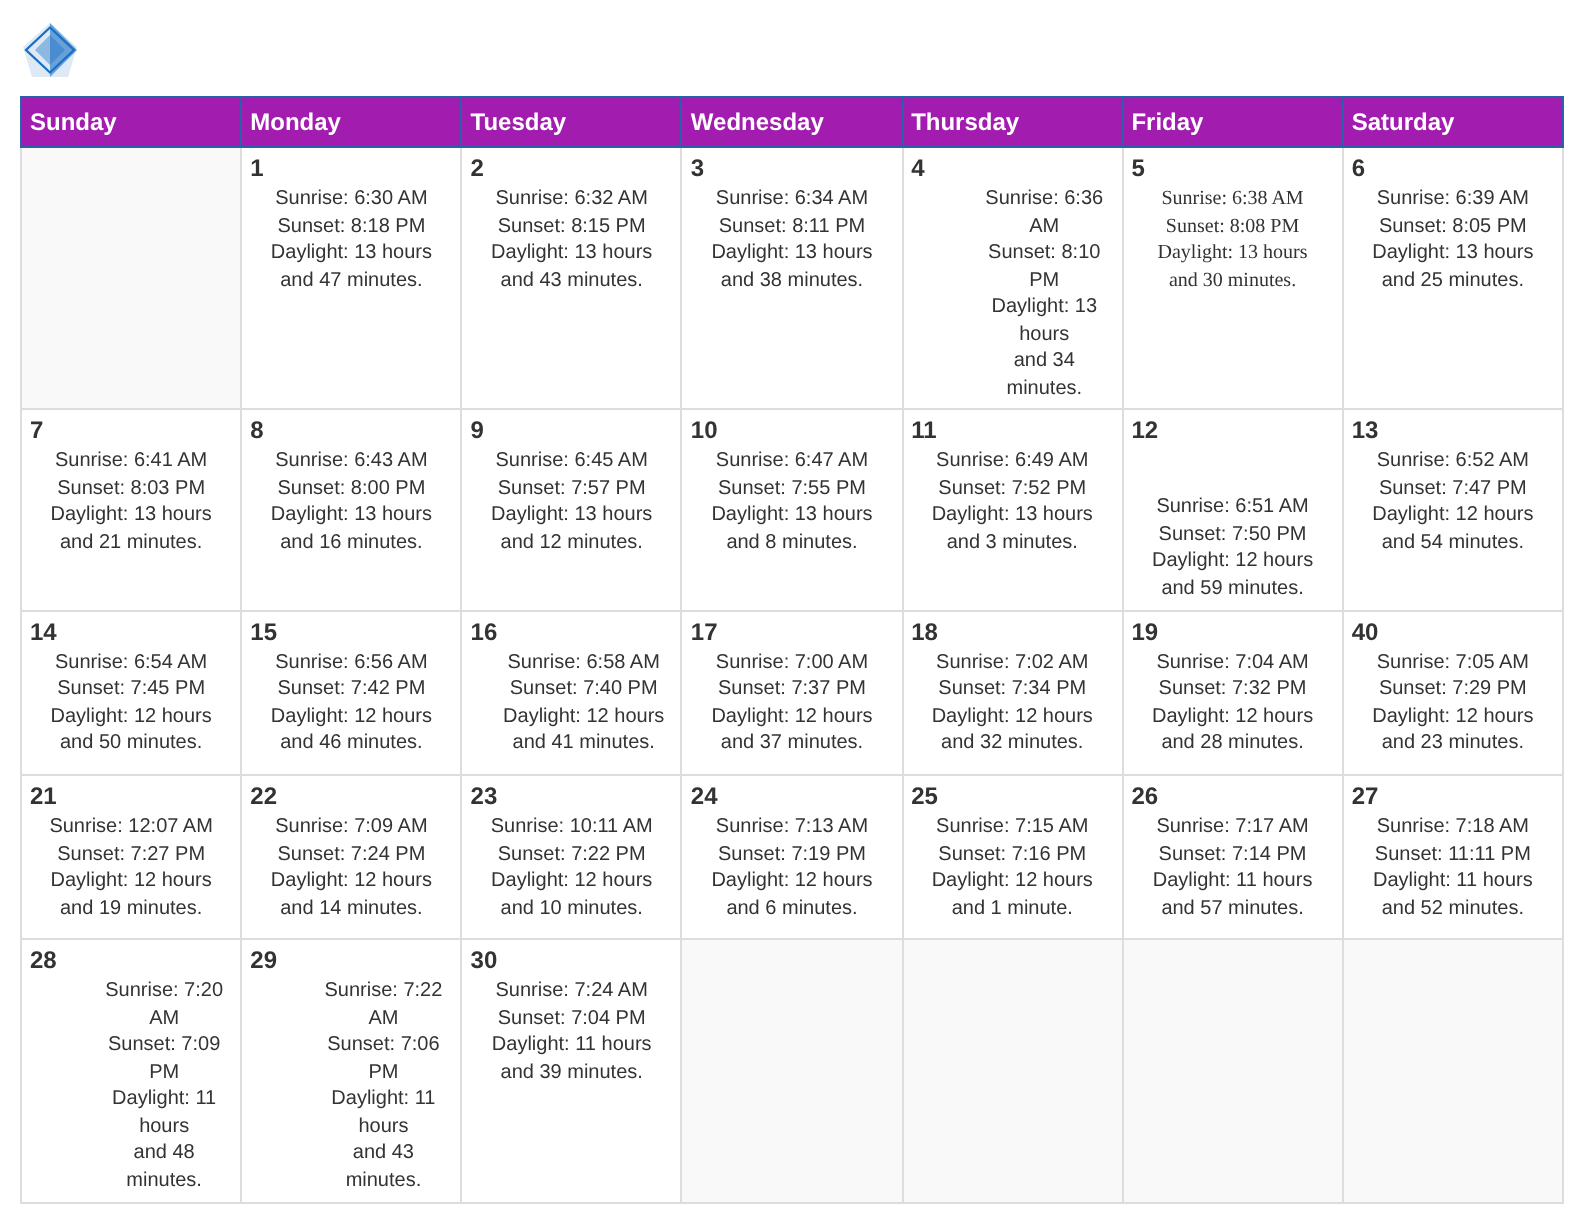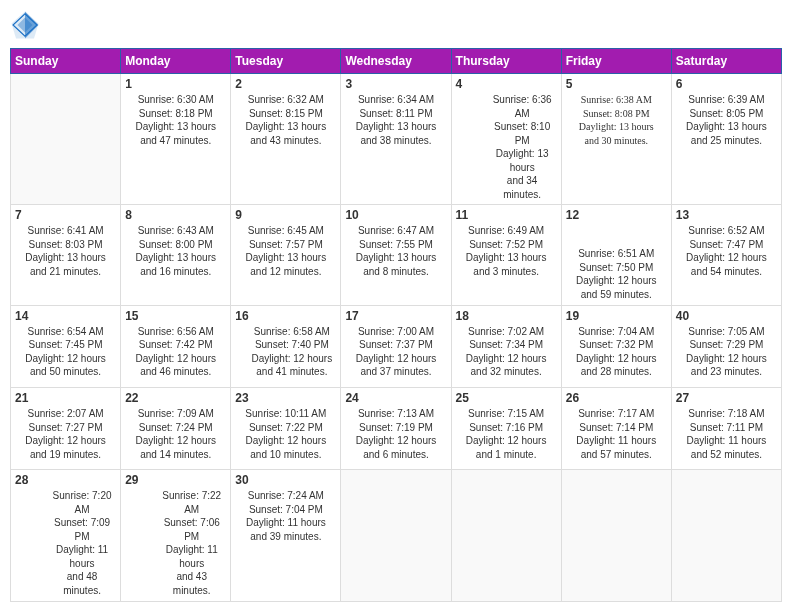--- a/index.html
+++ b/index.html
@@ -280,21 +280,21 @@
             <div class="day-num">40</div>
             <div class="day-info" style="white-space: pre-line;">Sunrise: 7:05 AM
 Sunset: 7:29 PM
 Daylight: 12 hours
 and 23 minutes.</div>
           </td>
         </tr>
         <tr>
           <td>
             <div class="day-num">21</div>
-            <div class="day-info" style="white-space: pre-line;">Sunrise: 2:07 AM
+            <div class="day-info" style="white-space: pre-line;">Sunrise: 12:07 AM
 Sunset: 7:27 PM
 Daylight: 12 hours
 and 19 minutes.</div>
           </td>
           <td>
             <div class="day-num">22</div>
             <div class="day-info" style="white-space: pre-line;">Sunrise: 7:09 AM
 Sunset: 7:24 PM
 Daylight: 12 hours
 and 14 minutes.</div>
@@ -323,21 +323,21 @@
           <td>
             <div class="day-num">26</div>
             <div class="day-info" style="white-space: pre-line;">Sunrise: 7:17 AM
 Sunset: 7:14 PM
 Daylight: 11 hours
 and 57 minutes.</div>
           </td>
           <td>
             <div class="day-num">27</div>
             <div class="day-info" style="white-space: pre-line;">Sunrise: 7:18 AM
-Sunset: 7:11 PM
+Sunset: 11:11 PM
 Daylight: 11 hours
 and 52 minutes.</div>
           </td>
         </tr>
         <tr>
           <td>
             <div class="day-num">28</div>
             <div class="day-info" style="white-space: pre-line; margin-left: 33px;">Sunrise: 7:20 AM
 Sunset: 7:09 PM
 Daylight: 11 hours

